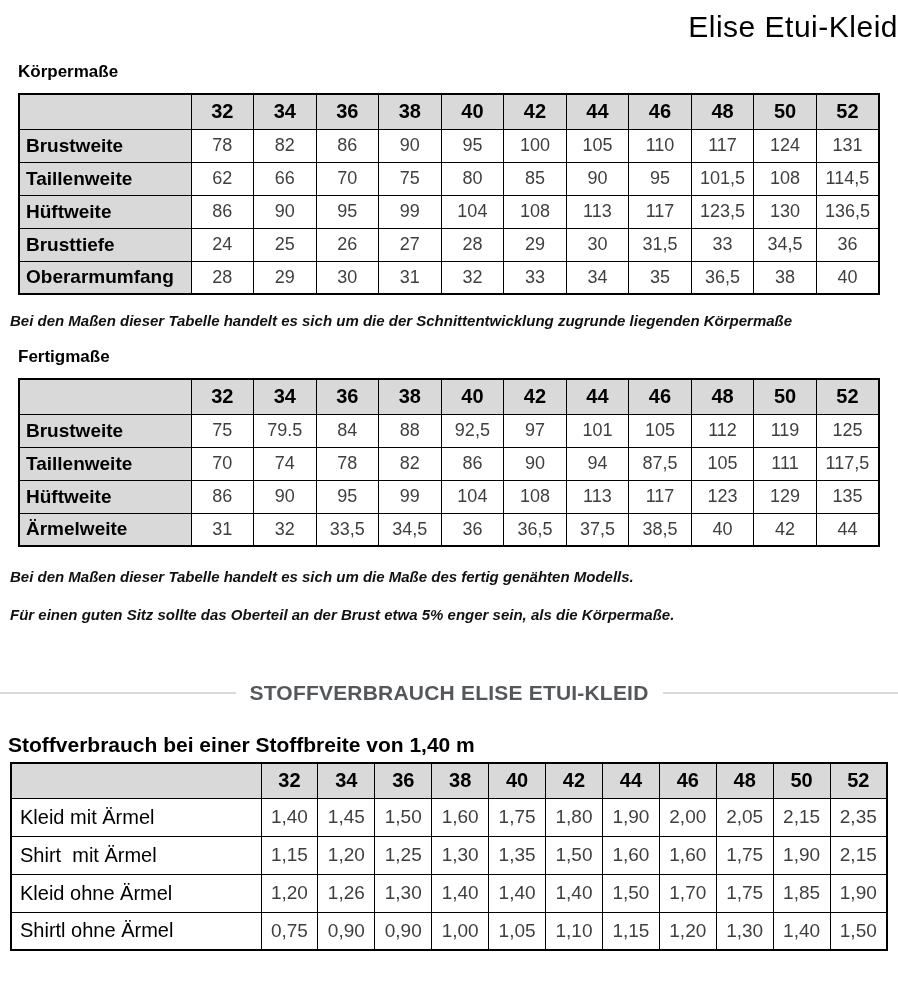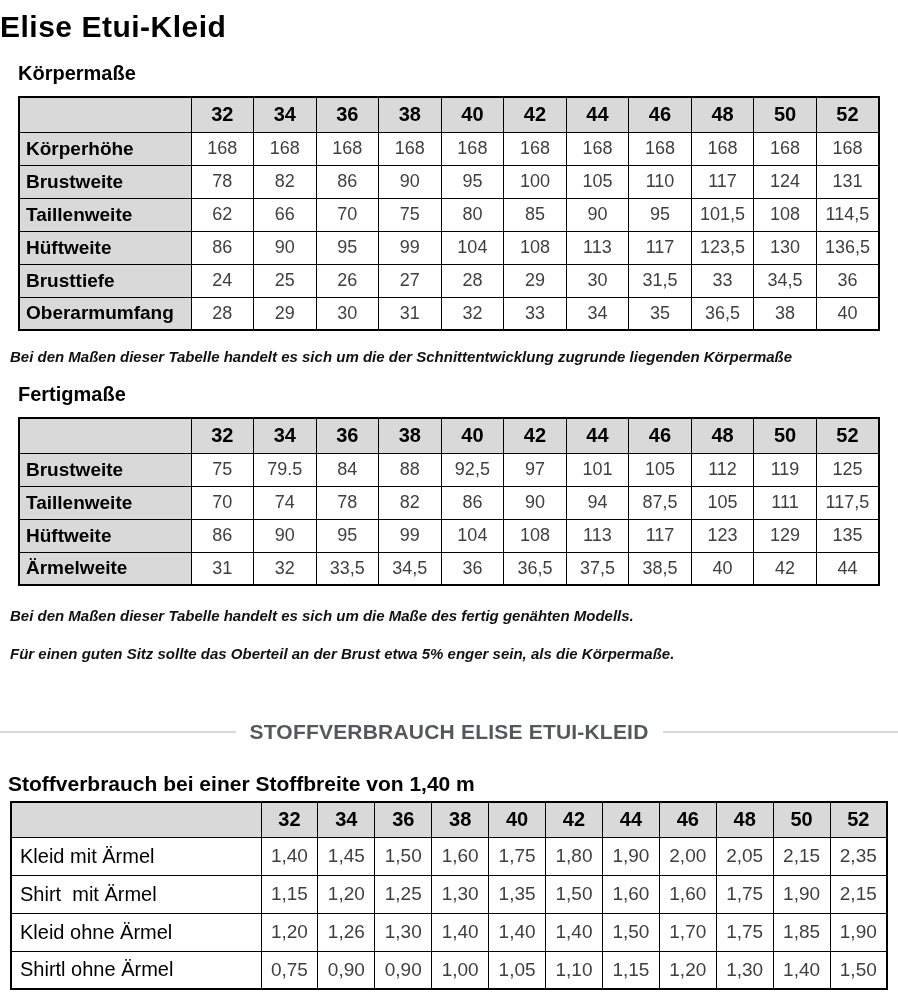--- a/index.html
+++ b/index.html
@@ -5,28 +5,28 @@
   * { margin: 0; padding: 0; box-sizing: border-box; }
   html, body { background: #ffffff; }
   body {
     width: 898px;
     min-height: 1001px;
     font-family: "Liberation Sans", sans-serif;
     color: #000;
     padding-top: 10px;
   }
   .page-title {
-    text-align: left;
+    text-align: right;
     font-size: 30px;
-    font-weight: bold;
+    font-weight: normal;
     letter-spacing: 0.5px;
     margin-bottom: 14px;
   }
   h2.section-heading {
-    font-size: 20px;
+    font-size: 17px;
     font-weight: bold;
     margin: 18px 16px 11px 18px;
   }
   h2.fabric-heading {
     font-size: 21px;
     margin: 28px 0 5px 8px;
   }
   table.mtable {
     border-collapse: collapse;
     table-layout: fixed;
@@ -120,34 +120,20 @@
         <th>42</th>
         <th>44</th>
         <th>46</th>
         <th>48</th>
         <th>50</th>
         <th>52</th>
       </tr>
     </thead>
     <tbody>
       <tr>
-        <td class="rowlabel">Körperhöhe</td>
-        <td>168</td>
-        <td>168</td>
-        <td>168</td>
-        <td>168</td>
-        <td>168</td>
-        <td>168</td>
-        <td>168</td>
-        <td>168</td>
-        <td>168</td>
-        <td>168</td>
-        <td>168</td>
-      </tr>
-      <tr>
         <td class="rowlabel">Brustweite</td>
         <td>78</td>
         <td>82</td>
         <td>86</td>
         <td>90</td>
         <td>95</td>
         <td>100</td>
         <td>105</td>
         <td>110</td>
         <td>117</td>

